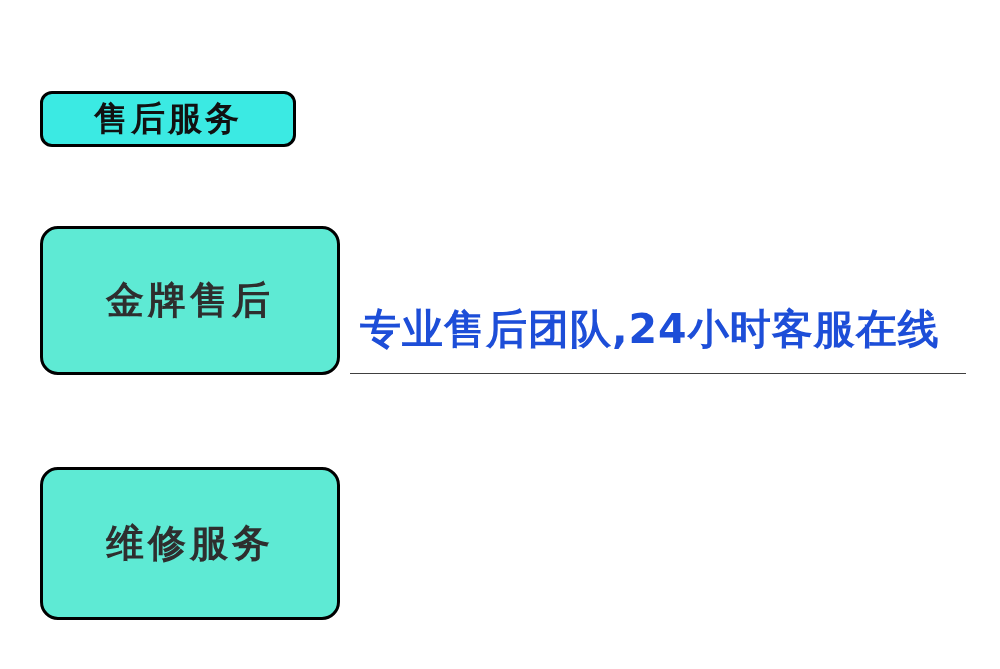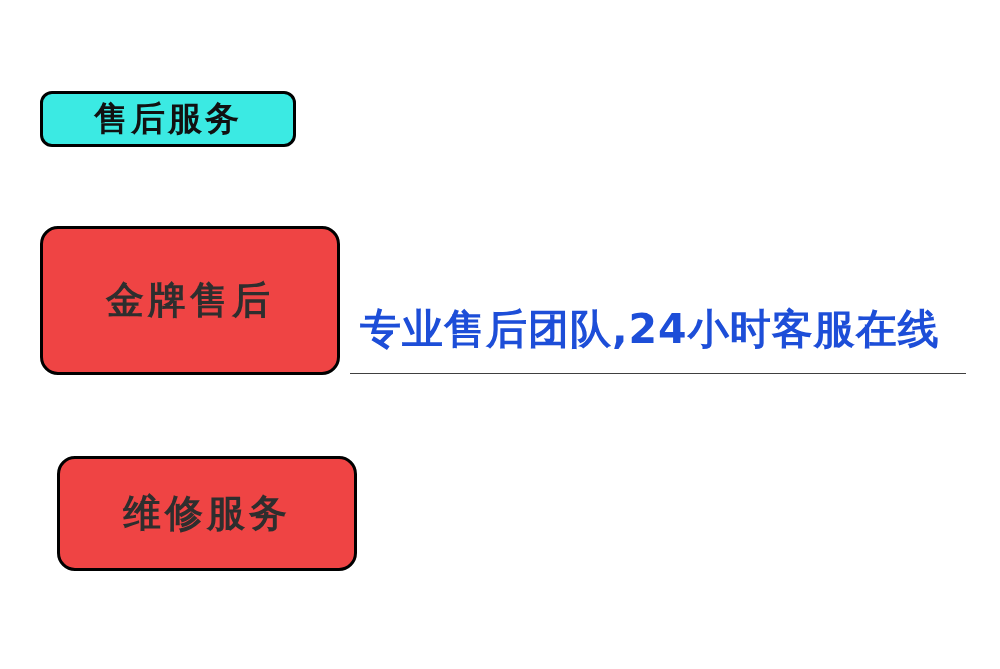--- a/index.html
+++ b/index.html
@@ -33,35 +33,35 @@
   .title-badge span {
     font-size: 34px;
     font-weight: bold;
     color: #111111;
     letter-spacing: 3px;
   }
   .service-card {
     position: absolute;
     left: 40px;
     width: 300px;
-    background: #ef4444;
+    background: #5eead4;
     border: 3px solid #000000;
     border-radius: 18px;
     display: flex;
     align-items: center;
     justify-content: center;
   }
   .service-card span {
     font-size: 38px;
     font-weight: bold;
     color: #2e2e2e;
     letter-spacing: 4px;
   }
   .card-1 { top: 226px; height: 149px; }
-  .card-2 { top: 456px; height: 115px; margin-left: 17px; }
+  .card-2 { top: 467px; height: 153px; }
   .service-desc {
     position: absolute;
     left: 350px;
     font-size: 41px;
     font-weight: bold;
     color: #1d4ed8;
     white-space: nowrap;
     padding: 0 26px 16px 10px;
     border-bottom: 1px solid #404040;
     letter-spacing: 1px;

